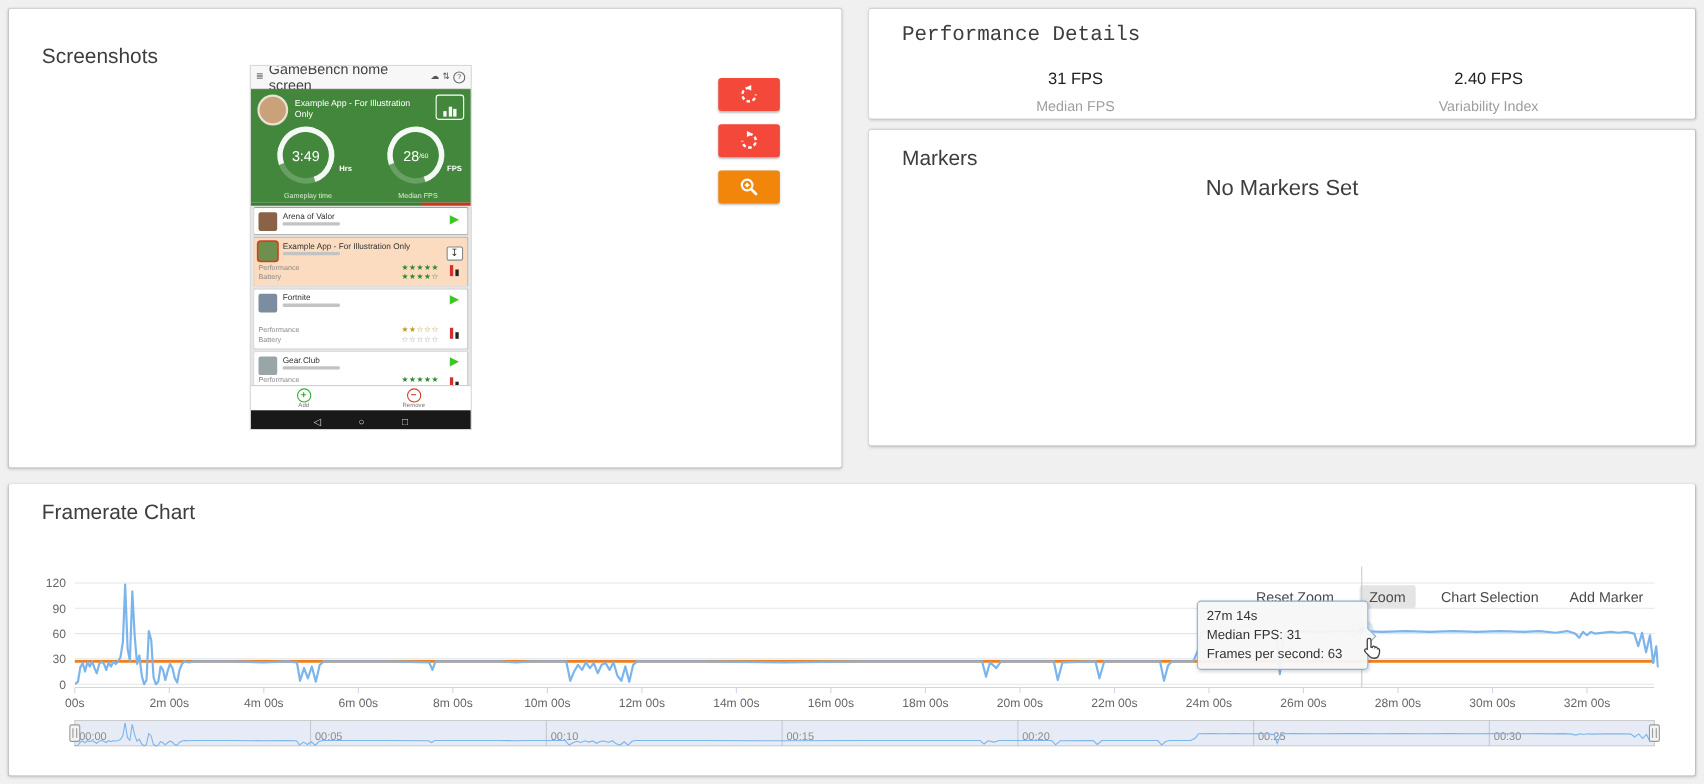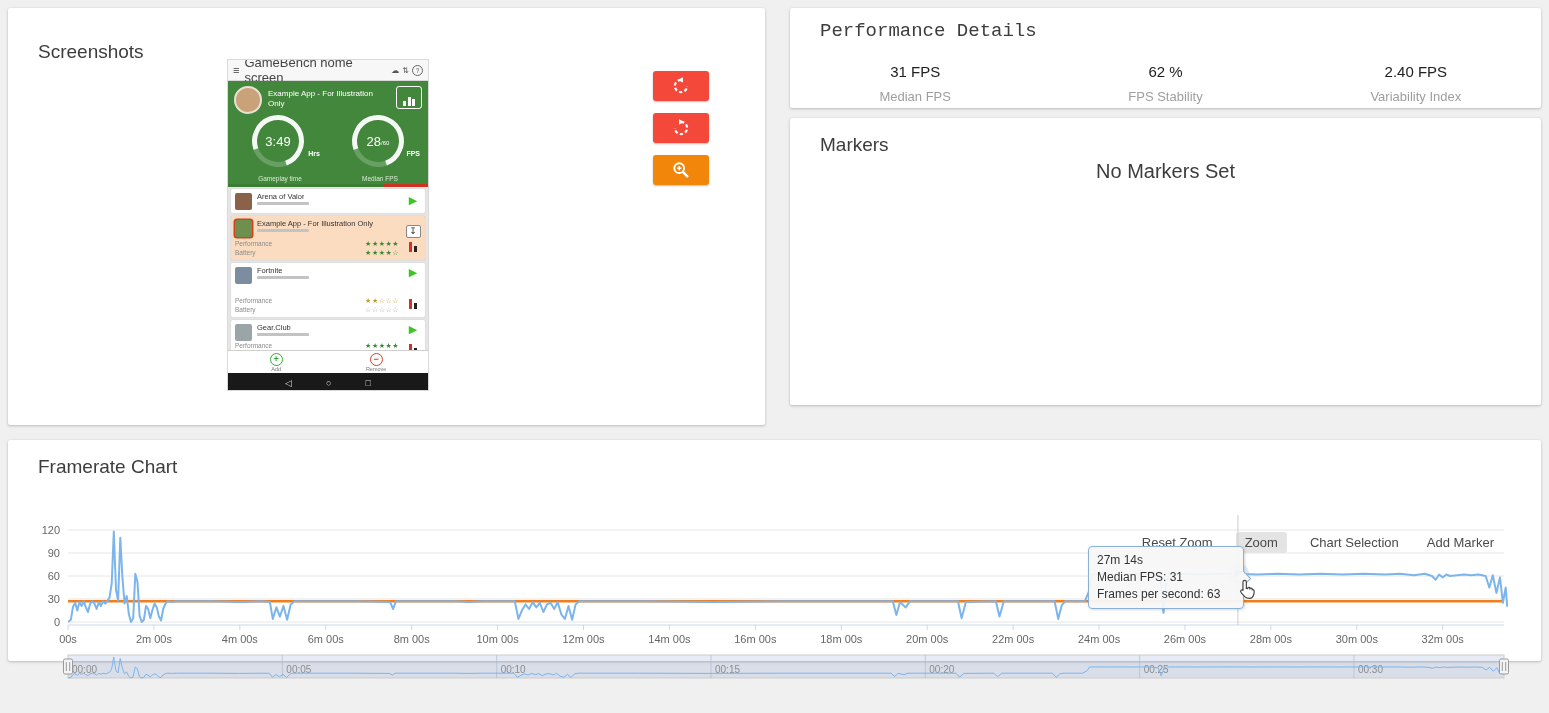--- a/index.html
+++ b/index.html
@@ -83,21 +83,21 @@
   .stat{flex:1;text-align:center;}
   .stat .v{font-size:15px;color:#212121;}
   .stat .l{font-size:13px;color:#9e9e9e;margin-top:9px;}
 
   
   #markers-card{left:790px;top:118px;width:751px;height:287px;}
   #markers-card .card-title{position:absolute;left:30px;top:16px;}
   .nomarkers{position:absolute;left:0;right:0;top:42px;text-align:center;font-size:20px;color:#3d3d3d;}
 
   
-  #chart-card{left:8px;top:440px;width:1533px;height:221px;}
+  #chart-card{left:8px;top:440px;width:1533px;height:265px;}
   #chart-card .card-title{position:absolute;left:30px;top:16px;}
   .chart-toolbar{position:absolute;right:42px;top:44px;font-size:13px;color:#4a4a4a;display:flex;gap:18px;align-items:center;}
   .chart-toolbar span{cursor:pointer;padding:3px 5px;border-radius:3px;margin-top:48px;}
   .chart-toolbar span.active{background:#e4e4e4;padding:3px 9px;}
   #fchart{position:absolute;left:0;top:0;}
   .tooltip{
     position:absolute;left:1080px;top:106px;width:138px;z-index:5;
     background:rgba(247,247,247,.95);border:1px solid #8ab0d6;border-radius:4px;
     padding:5px 8px;font-size:12px;line-height:17px;color:#333;
     box-shadow:1px 1px 3px rgba(0,0,0,.15);
@@ -260,24 +260,20 @@
     </button>
   </div>
 </div>
 
 <div class="card" id="perf-card">
   <div class="card-title">Performance Details</div>
   <div class="stats">
     <div class="stat">
       <div class="v">31 FPS</div>
       <div class="l">Median FPS</div>
-    </div>
-    <div class="stat">
-      <div class="v">62 %</div>
-      <div class="l">FPS Stability</div>
     </div>
     <div class="stat">
       <div class="v">2.40 FPS</div>
       <div class="l">Variability Index</div>
     </div>
   </div>
 </div>
 
 <div class="card" id="markers-card">
   <div class="card-title">Markers</div>

